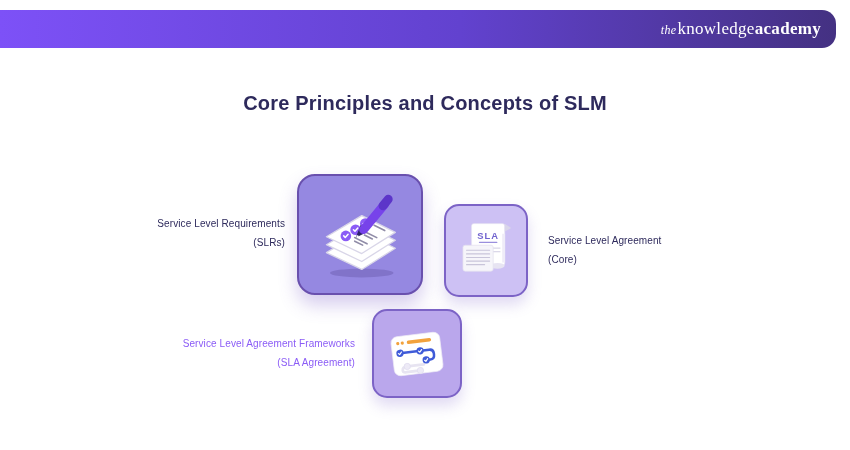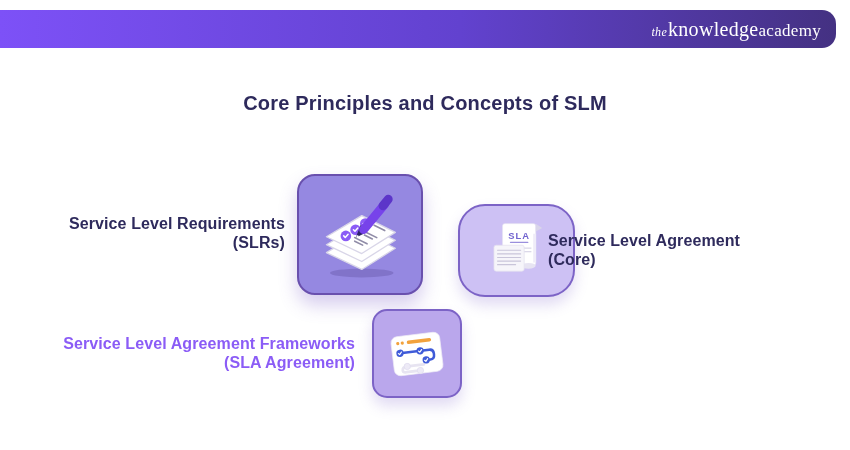--- a/index.html
+++ b/index.html
@@ -16,52 +16,52 @@
     border-radius:0 14px 14px 0;
     background:linear-gradient(90deg,var(--g1,#7d51f7) 0%,#6242cf 55%,var(--g2,#443182) 100%);
     display:flex;align-items:center;justify-content:flex-end;
     padding-right:15px;box-sizing:border-box;
   }
   .logo{
     color:#ffffff;font-family:"Liberation Serif", serif;
     display:flex;align-items:baseline;letter-spacing:.3px;
   }
   .logo-the{font-style:italic;font-size:12px;margin-right:1px;}
-  .logo-knowledge{font-size:20px;font-weight:400;}
-  .logo-academy{font-size:17px;font-weight:400;}
+  .logo-knowledge{font-size:17px;font-weight:400;}
+  .logo-academy{font-size:17px;font-weight:700;}
 
   
   .title{
     position:absolute;left:0;right:0;top:92px;margin:0;
     text-align:center;font-size:20px;font-weight:700;letter-spacing:.2px;
     color:#2e2a5c;
   }
 
   
   .card{
     position:absolute;border-style:solid;border-width:2px;
     display:flex;align-items:center;justify-content:center;
     box-sizing:border-box;
   }
   .card-slr{
     left:297px;top:174px;width:126px;height:121px;border-radius:18px;
     box-shadow:0 10px 18px rgba(120,90,200,.30);
   }
   .card-sla{
-    left:458px;top:204px;width:117px;height:93px;border-radius:27px;
+    left:444px;top:204px;width:84px;height:93px;border-radius:15px;
     box-shadow:0 8px 14px rgba(120,90,200,.22);
   }
   .card-fw{
     left:372px;top:309px;width:90px;height:89px;border-radius:15px;
     box-shadow:0 8px 14px rgba(120,90,200,.22);
   }
 
   
   .label{
-    position:absolute;font-size:16px;font-weight:700;line-height:19px;
+    position:absolute;font-size:10px;font-weight:400;line-height:19px;
     color:#2e2a5c;letter-spacing:.1px;
   }
   .label-slr{right:565px;top:214px;text-align:right;white-space:nowrap;}
   .label-sla{left:548px;top:231px;text-align:left;white-space:nowrap;}
   .label-fw{right:495px;top:334px;text-align:right;white-space:nowrap;}
 </style>
 </head>
 <body>
 
 <div class="stage">

